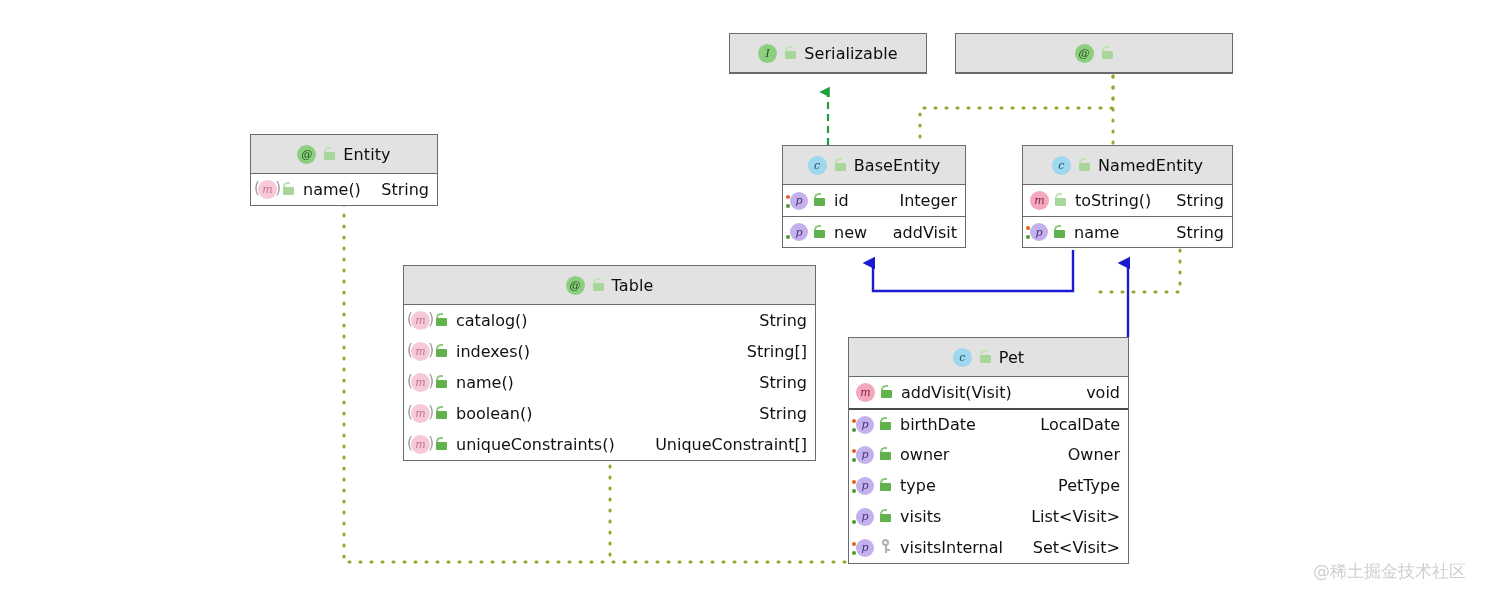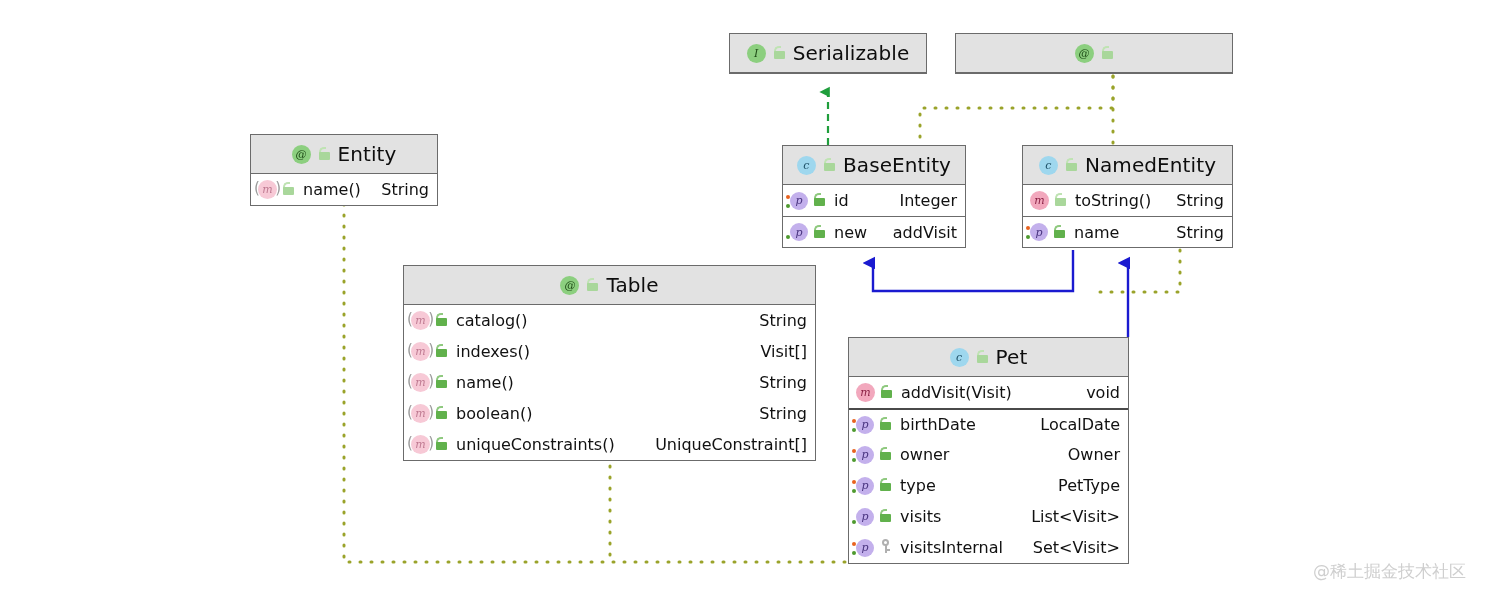--- a/index.html
+++ b/index.html
@@ -22,21 +22,21 @@
   .uml .hdr{
     background:#e2e2e2;
     border-bottom:1px solid #6b6b6b;
     height:39px;
     display:flex;align-items:center;justify-content:center;
     gap:7px;
     box-sizing:border-box;
     padding:0 12px;
   }
   .uml .hdr .title{
-    font-size:20px;color:#0d0d0d;white-space:nowrap;letter-spacing:.1px;
+    font-size:16px;color:#0d0d0d;white-space:nowrap;letter-spacing:.1px;
   }
   .uml .rows{display:block;}
   .uml .row{
     display:flex;align-items:center;
     height:31px;
     box-sizing:border-box;
     padding:0 8px 0 7px;
     gap:5px;
     font-size:16px;color:#111111;
     white-space:nowrap;
@@ -269,21 +269,21 @@
         <span class="ic"><span class="lock"><span class="shk"></span><span class="body"></span></span></span>
         <span class="nm">catalog()</span>
         <span class="ty">String</span>
       </div>
       <div class="row">
         <span class="ic paren">
             <span class="badge meth faded">m</span>
           </span>
         <span class="ic"><span class="lock"><span class="shk"></span><span class="body"></span></span></span>
         <span class="nm">indexes()</span>
-        <span class="ty">Visit[]</span>
+        <span class="ty">String[]</span>
       </div>
       <div class="row">
         <span class="ic paren">
             <span class="badge meth faded">m</span>
           </span>
         <span class="ic"><span class="lock"><span class="shk"></span><span class="body"></span></span></span>
         <span class="nm">name()</span>
         <span class="ty">String</span>
       </div>
       <div class="row">

